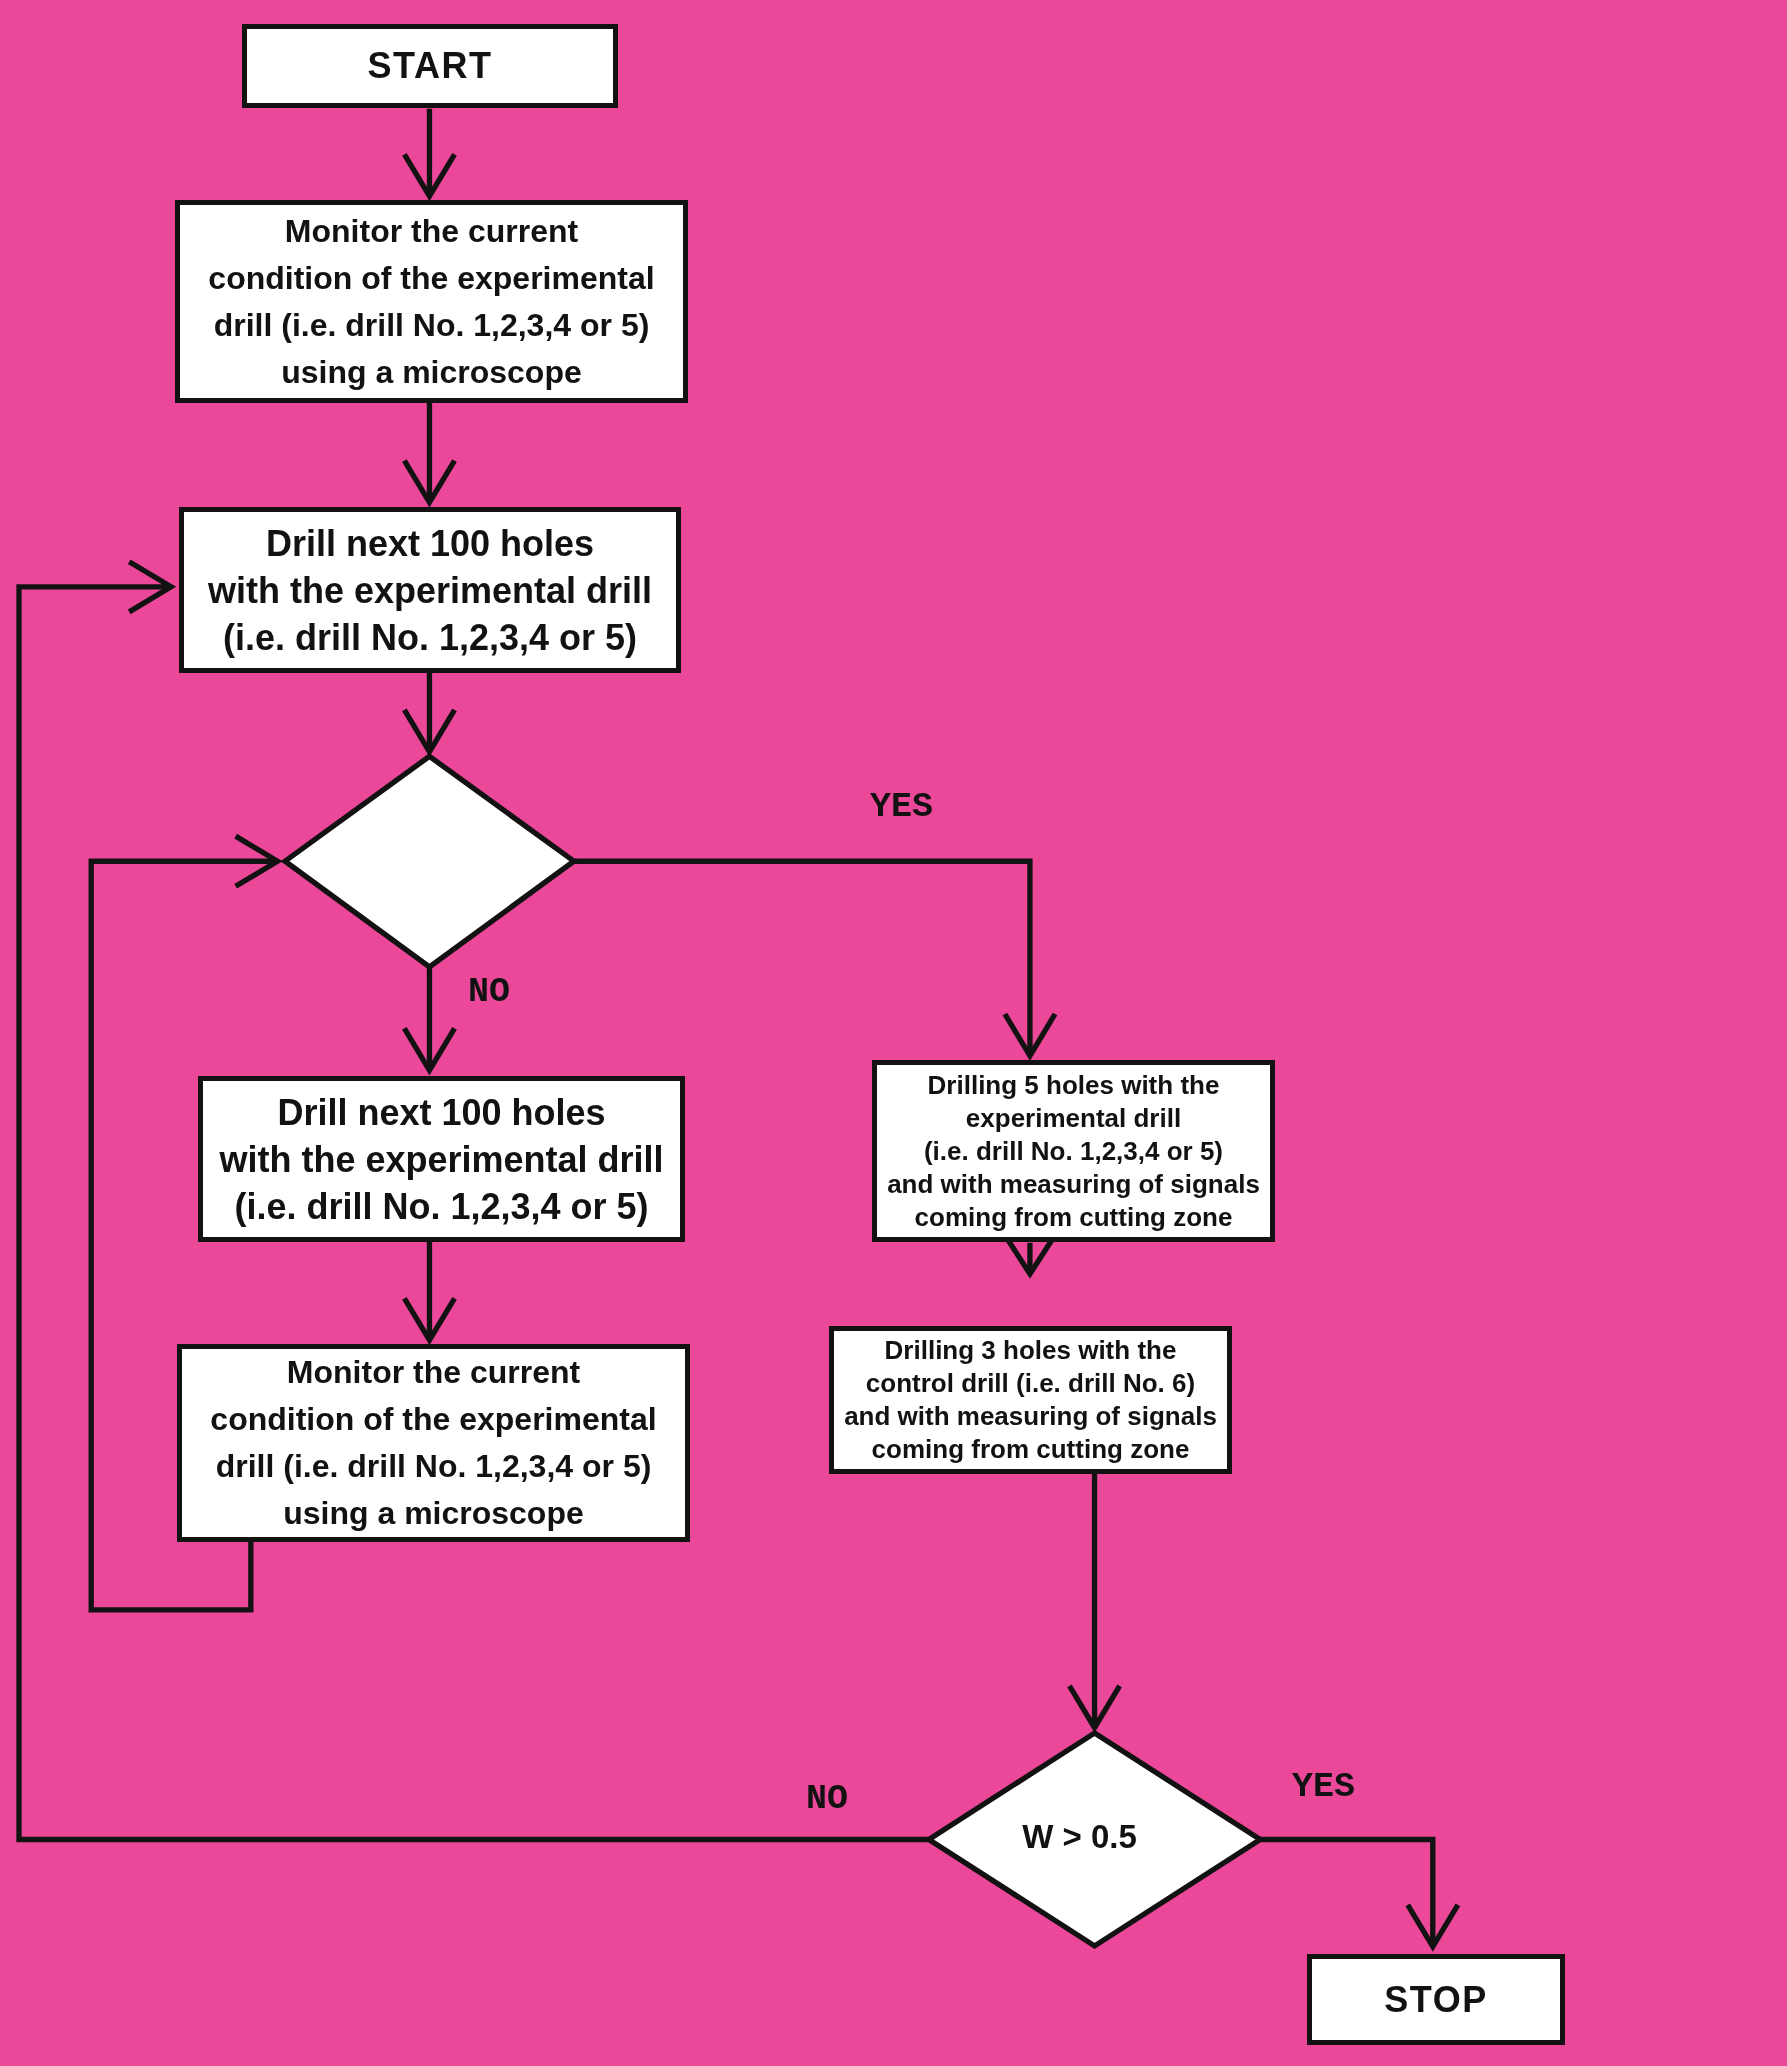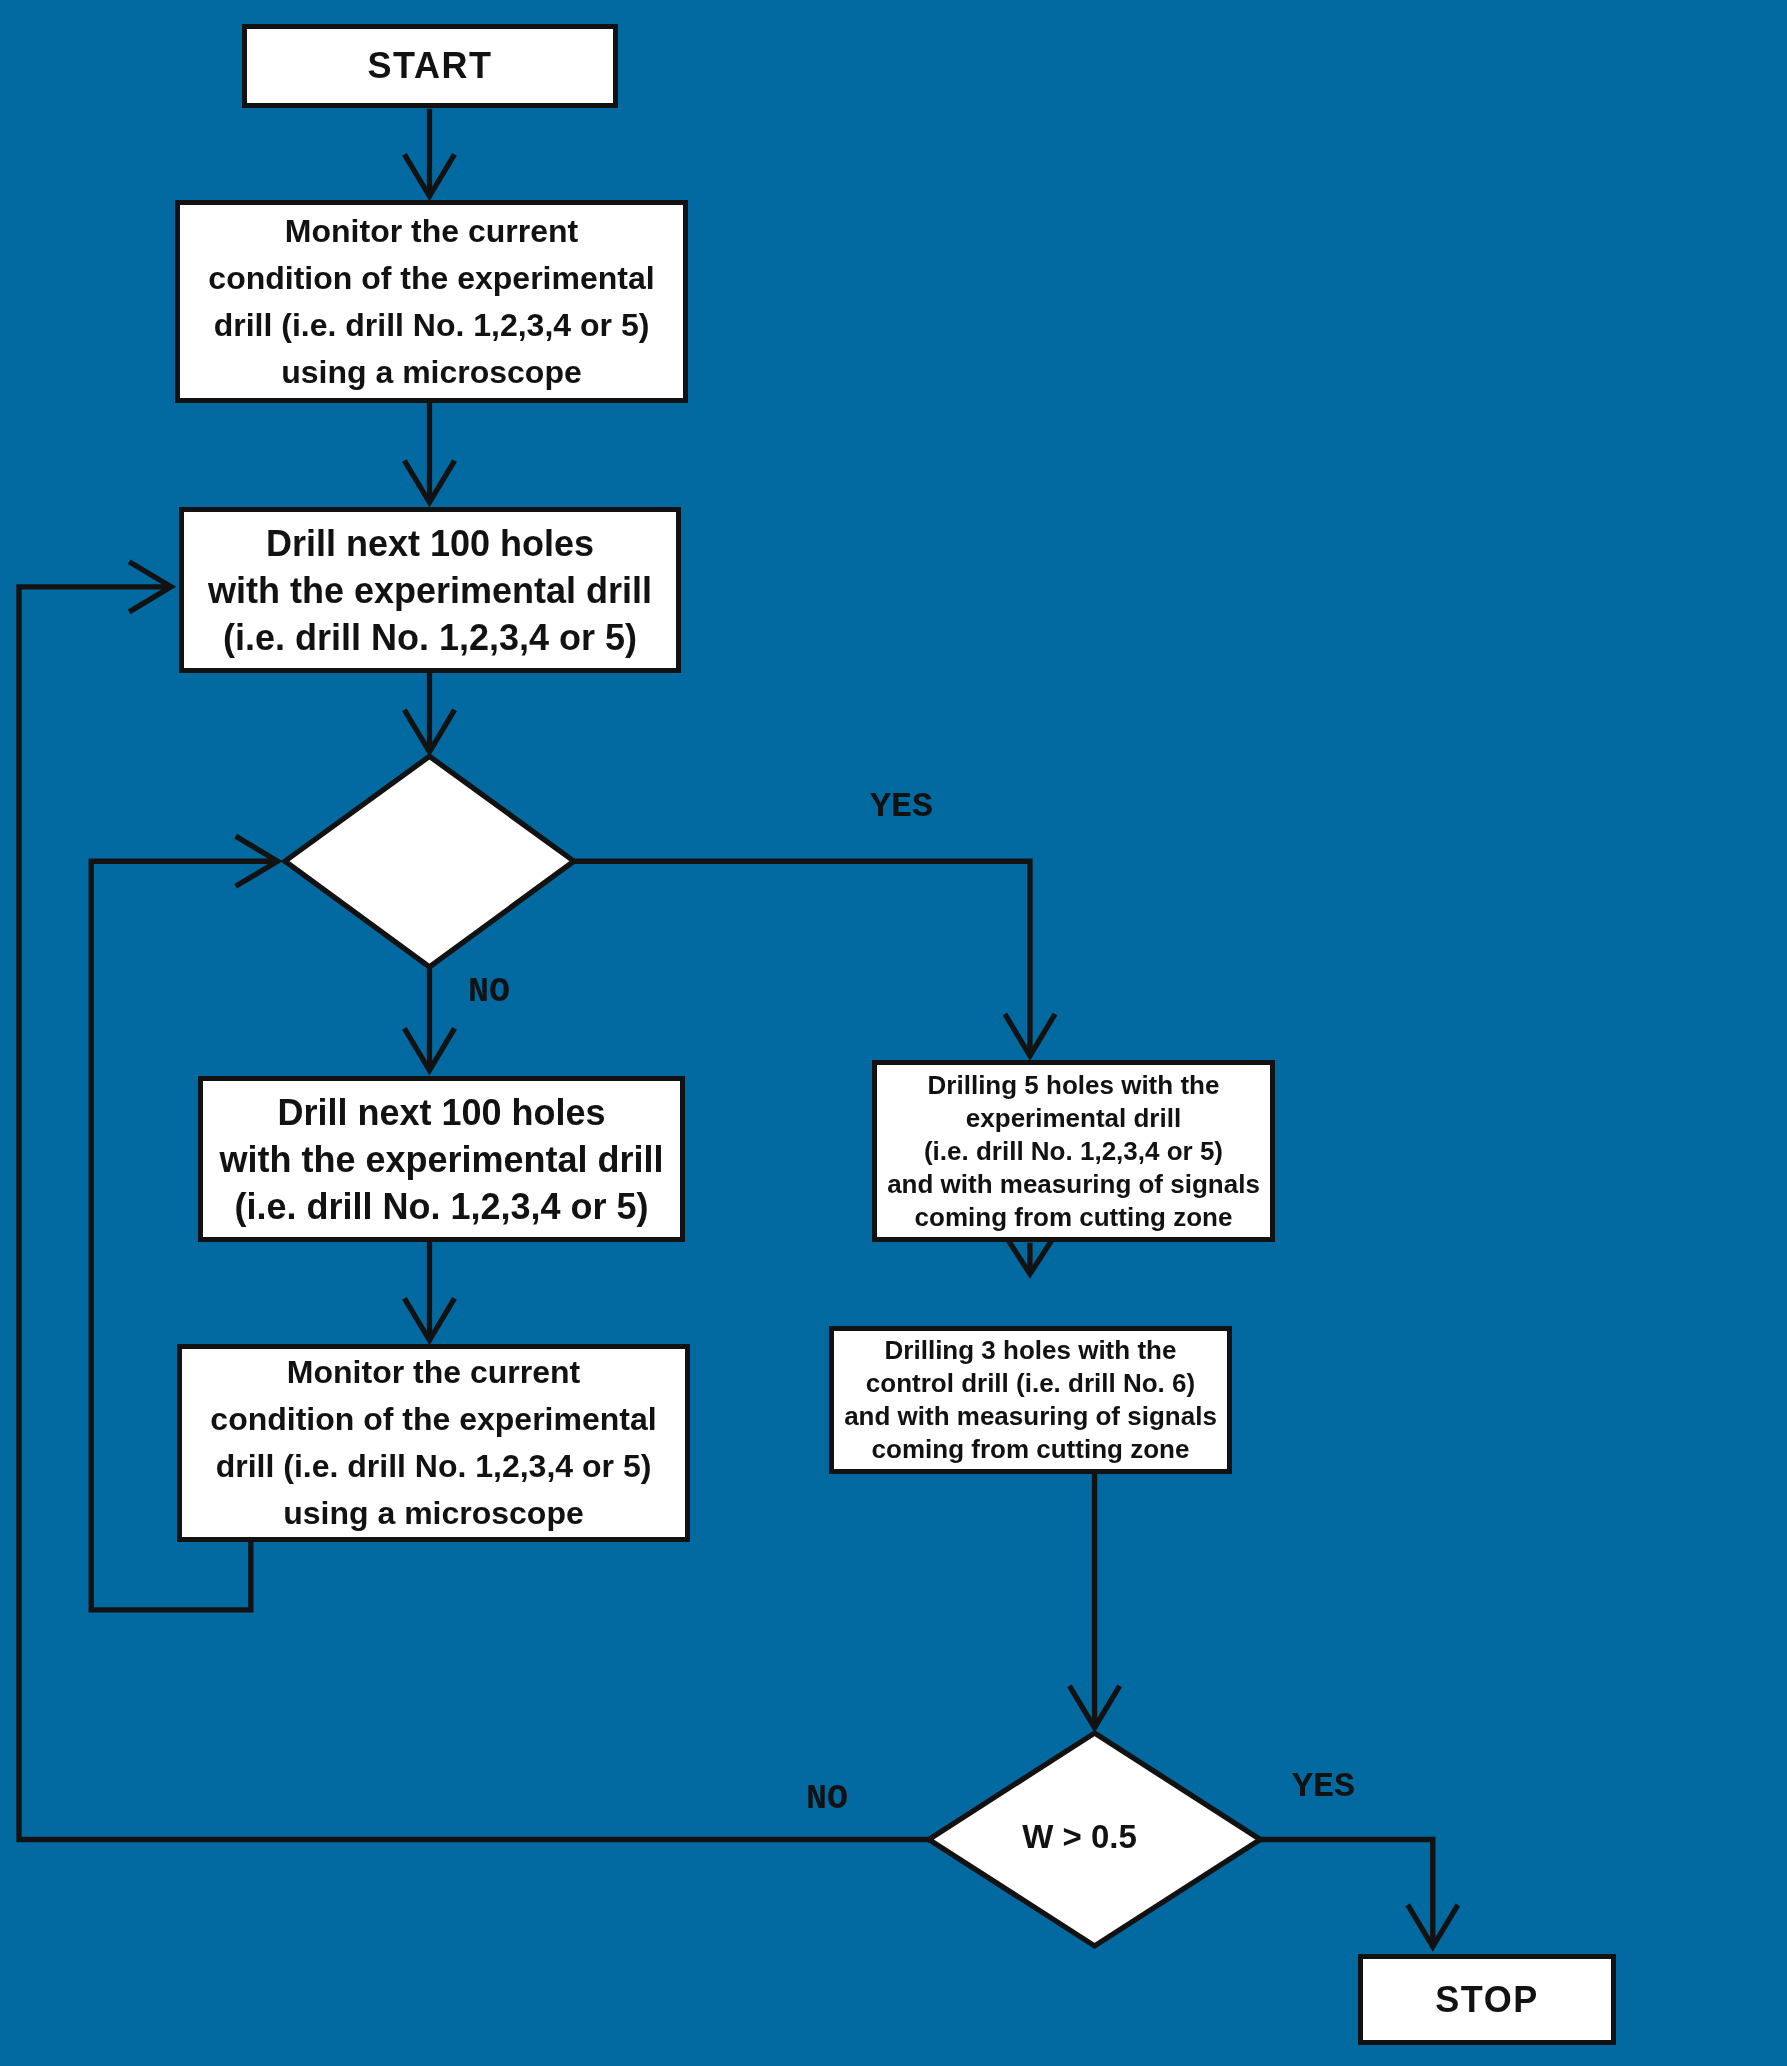--- a/index.html
+++ b/index.html
@@ -1,17 +1,17 @@
 <!DOCTYPE html>
 <html style="font-size:12px"><head>
 <meta charset="utf-8">
 <style>
   html,body{margin:0;padding:0;background:#ffffff;}
   #canvas{
-    position:relative;width:1787px;height:2066px;background:#0369a1;
+    position:relative;width:1787px;height:2066px;background:#ec4899;
     font-family:"Liberation Sans", sans-serif;color:#121212;overflow:hidden;
   }
   #wires{position:absolute;left:0;top:0;width:1787px;height:2066px;}
   .node{
     position:absolute;box-sizing:border-box;border:5.3px solid #121212;background:#ffffff;
     display:flex;align-items:center;justify-content:center;text-align:center;
     font-weight:700;white-space:pre-line;color:#121212;
   }
   .terminal{font-size:36px;letter-spacing:1.5px;}
   .monitor{font-size:32px;line-height:47px;}
@@ -116,21 +116,21 @@
 and with measuring of signals
 coming from cutting zone</div>
 
   <div class="node measure" style="left:829px;top:1326px;width:403px;height:148px;">Drilling 3 holes with the
 control drill (i.e. drill No. 6)
 and with measuring of signals
 coming from cutting zone</div>
 
   <div class="dtext" style="left:958px;top:1818px;width:243px;font-size:33px;text-align:center;">W &gt; 0.5</div>
 
-  <div class="node terminal" style="left:1358px;top:1954px;width:258px;height:91px;">STOP</div>
+  <div class="node terminal" style="left:1307px;top:1954px;width:258px;height:91px;">STOP</div>
 
   <div class="lbl" style="left:870px;top:787px;">YES</div>
 
   <div class="lbl" style="left:468px;top:972px;">NO</div>
 
   <div class="lbl" style="left:806px;top:1779px;">NO</div>
 
   <div class="lbl" style="left:1292px;top:1767px;">YES</div>
 
 </div>

